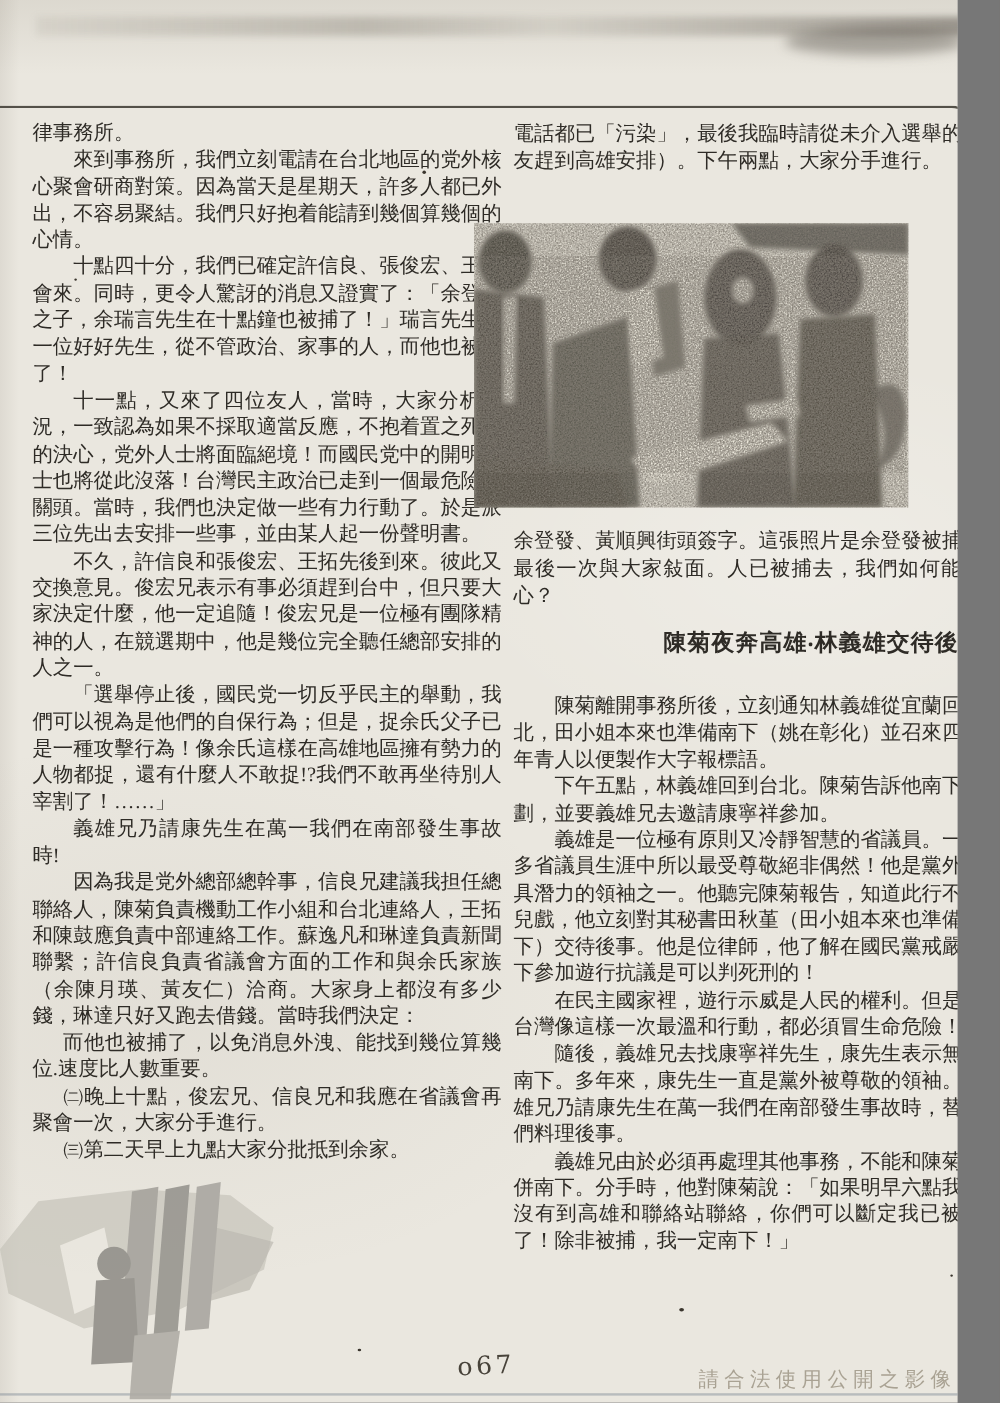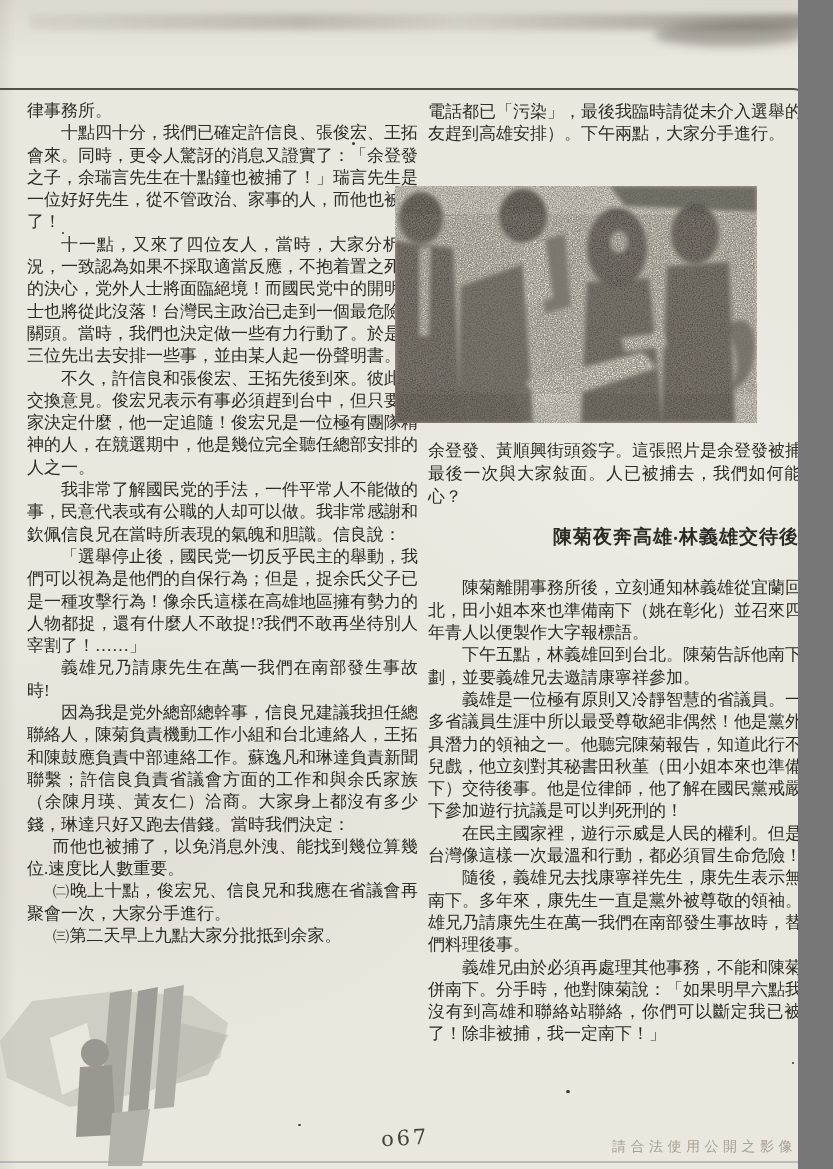--- a/index.html
+++ b/index.html
@@ -43,21 +43,21 @@
   .photo{width:362px;height:237px;margin:40px 0 0 -33px;position:relative;}
   .photo svg{display:block;}
   .caption{margin-top:16px !important;line-height:23.3px;}
   .heading{margin:17px 0 0;font-size:19px;line-height:24px;text-align:right;
     font-weight:bold;letter-spacing:1px;text-indent:0;}
   .body-block{margin-top:28px;}
 
   .pagenum{position:absolute;left:381px;top:1126px;font-size:21px;
     letter-spacing:3px;color:#48433a;transform:rotate(-3deg);
     font-family:"DejaVu Serif",serif;}
-  .legal{position:absolute;right:1px;top:1138px;font-size:14px;
+  .legal{position:absolute;right:1px;top:1138px;font-size:17px;
     letter-spacing:4.5px;color:#a9a293;}
   .stamp{position:absolute;left:-8px;top:983px;opacity:.88;}
 </style>
 </head>
 <body>
 
 <div class="page">
 
   <div class="smudge-a"></div>
   <div class="smudge-b"></div>
@@ -77,24 +77,24 @@
     <polygon points="118,10 140,6 130,132 108,134" fill="#a3a09a"></polygon>
     <polygon points="146,8 166,4 156,128 136,130" fill="#95938d"></polygon>
     <polygon points="172,6 192,2 182,124 162,126" fill="#a8a59f"></polygon>
     <circle cx="103" cy="70" r="14" fill="#8f8d87"></circle>
     <polygon points="88,84 120,82 124,152 84,154" fill="#8f8d87"></polygon>
     <polygon points="120,130 158,126 150,183 116,183" fill="#aeaba4"></polygon>
   </svg>
 
   <div class="col left-col">
     <p class="flush">律事務所。</p>
+    <p>來到事務所，我們立刻電請在台北地區的党外核心聚會研商對策。因為當天是星期天，許多人都已外出，不容易聚結。我們只好抱着能請到幾個算幾個的心情。</p>
     <p>十點四十分，我們已確定許信良、張俊宏、王拓會來。同時，更令人驚訝的消息又證實了：「余登發之子，余瑞言先生在十點鐘也被捕了！」瑞言先生是一位好好先生，從不管政治、家事的人，而他也被捕了！</p>
     <p>十一點，又來了四位友人，當時，大家分析狀況，一致認為如果不採取適當反應，不抱着置之死地的決心，党外人士將面臨絕境！而國民党中的開明人士也將從此沒落！台灣民主政治已走到一個最危險的關頭。當時，我們也決定做一些有力行動了。於是派三位先出去安排一些事，並由某人起一份聲明書。</p>
     <p>不久，許信良和張俊宏、王拓先後到來。彼此又交換意見。俊宏兄表示有事必須趕到台中，但只要大家決定什麼，他一定追隨！俊宏兄是一位極有團隊精神的人，在競選期中，他是幾位完全聽任總部安排的人之一。</p>
-    <p>我非常了解國民党的手法，一件平常人不能做的事，民意代表或有公職的人却可以做。我非常感謝和欽佩信良兄在當時所表現的氣魄和胆識。信良說：</p>
     <p>「選舉停止後，國民党一切反乎民主的舉動，我們可以視為是他們的自保行為；但是，捉余氏父子已是一種攻擊行為！像余氏這樣在高雄地區擁有勢力的人物都捉，還有什麼人不敢捉!?我們不敢再坐待別人宰割了！……」</p>
     <p>義雄兄乃請康先生在萬一我們在南部發生事故時!</p>
     <p>因為我是党外總部總幹事，信良兄建議我担任總聯絡人，陳菊負責機動工作小組和台北連絡人，王拓和陳鼓應負責中部連絡工作。蘇逸凡和琳達負責新聞聯繫；許信良負責省議會方面的工作和與余氏家族（余陳月瑛、黃友仁）洽商。大家身上都沒有多少錢，琳達只好又跑去借錢。當時我們決定：</p>
     <p class="item">而他也被捕了，以免消息外洩、能找到幾位算幾位.速度比人數重要。</p>
     <p class="item">㈡晚上十點，俊宏兄、信良兄和我應在省議會再聚會一次，大家分手進行。</p>
     <p class="item">㈢第二天早上九點大家分批抵到余家。</p>
   </div>
 
   <div class="col right-col">
     <p class="flush">電話都已「污染」，最後我臨時請從未介入選舉的朋友趕到高雄安排）。下午兩點，大家分手進行。</p>

